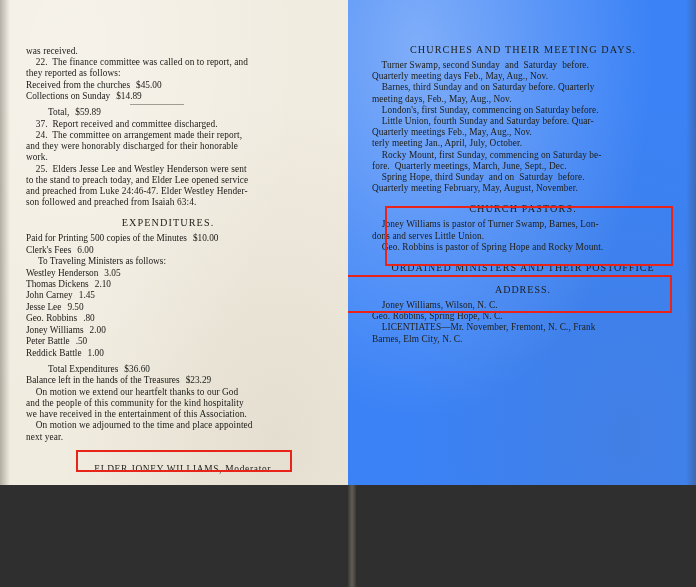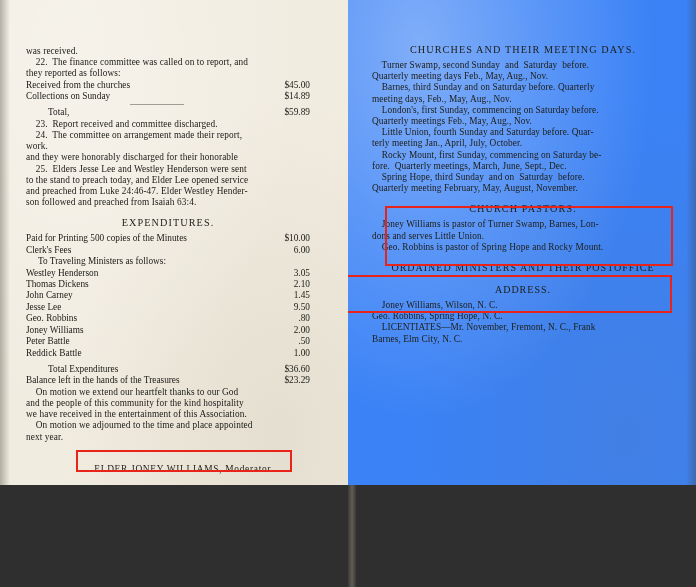--- a/index.html
+++ b/index.html
@@ -62,21 +62,21 @@
   }
   .heading-sm{
     text-align:center;
     font-size:10px;
     letter-spacing:1px;
     color:#1d1d18;
   }
   
   .row{
     display:flex;
-    justify-content:space-between;
+    justify-content:flex-start;
     font-size:9.3px;
     line-height:11.4px;
     color:#20201c;
   }
   .row .lbl{white-space:pre;}
   .row .amt{white-space:pre;padding-left:6px;}
   .row.ind .lbl{padding-left:12px;}
   .row.ind2 .lbl{padding-left:22px;}
   .gap-s{height:5px;}
   .gap-m{height:9px;}
@@ -133,24 +133,24 @@
       <div class="row">
         <span class="lbl">Collections on Sunday</span>
         <span class="amt">$14.89</span>
       </div>
       <div class="rule-thin"></div>
       <div class="row ind2">
         <span class="lbl">Total,</span>
         <span class="amt">$59.89</span>
       </div>
 
-      <div class="ln">    23.  Report received and committee discharged.</div>
+      <div class="ln">    37.  Report received and committee discharged.</div>
       <div class="ln">    24.  The committee on arrangement made their report,</div>
+      <div class="ln">and they were honorably discharged for their honorable</div>
       <div class="ln">work.</div>
-      <div class="ln">and they were honorably discharged for their honorable</div>
       <div class="ln">    25.  Elders Jesse Lee and Westley Henderson were sent</div>
       <div class="ln">to the stand to preach today, and Elder Lee opened service</div>
       <div class="ln">and preached from Luke 24:46-47. Elder Westley Hender-</div>
       <div class="ln">son followed and preached from Isaiah 63:4.</div>
 
       <div class="heading">EXPENDITURES.</div>
 
       <div class="row">
         <span class="lbl">Paid for Printing 500 copies of the Minutes</span>
         <span class="amt">$10.00</span>
@@ -232,22 +232,22 @@
 
     <div class="col text-col-right">
 
       <div class="heading" style="margin-top:0;">CHURCHES AND THEIR MEETING DAYS.</div>
 
       <div class="ln">    Turner Swamp, second Sunday  and  Saturday  before.</div>
       <div class="ln">Quarterly meeting days Feb., May, Aug., Nov.</div>
       <div class="ln">    Barnes, third Sunday and on Saturday before. Quarterly</div>
       <div class="ln">meeting days, Feb., May, Aug., Nov.</div>
       <div class="ln">    London's, first Sunday, commencing on Saturday before.</div>
+      <div class="ln">    Little Union, fourth Sunday and Saturday before. Quar-</div>
       <div class="ln">Quarterly meetings Feb., May, Aug., Nov.</div>
-      <div class="ln">    Little Union, fourth Sunday and Saturday before. Quar-</div>
       <div class="ln">terly meeting Jan., April, July, October.</div>
       <div class="ln">    Rocky Mount, first Sunday, commencing on Saturday be-</div>
       <div class="ln">fore.  Quarterly meetings, March, June, Sept., Dec.</div>
       <div class="ln">    Spring Hope, third Sunday  and on  Saturday  before.</div>
       <div class="ln">Quarterly meeting February, May, August, November.</div>
 
       <div class="heading">CHURCH PASTORS.</div>
 
       <div class="ln">    Joney Williams is pastor of Turner Swamp, Barnes, Lon-</div>
       <div class="ln">dons and serves Little Union.</div>

